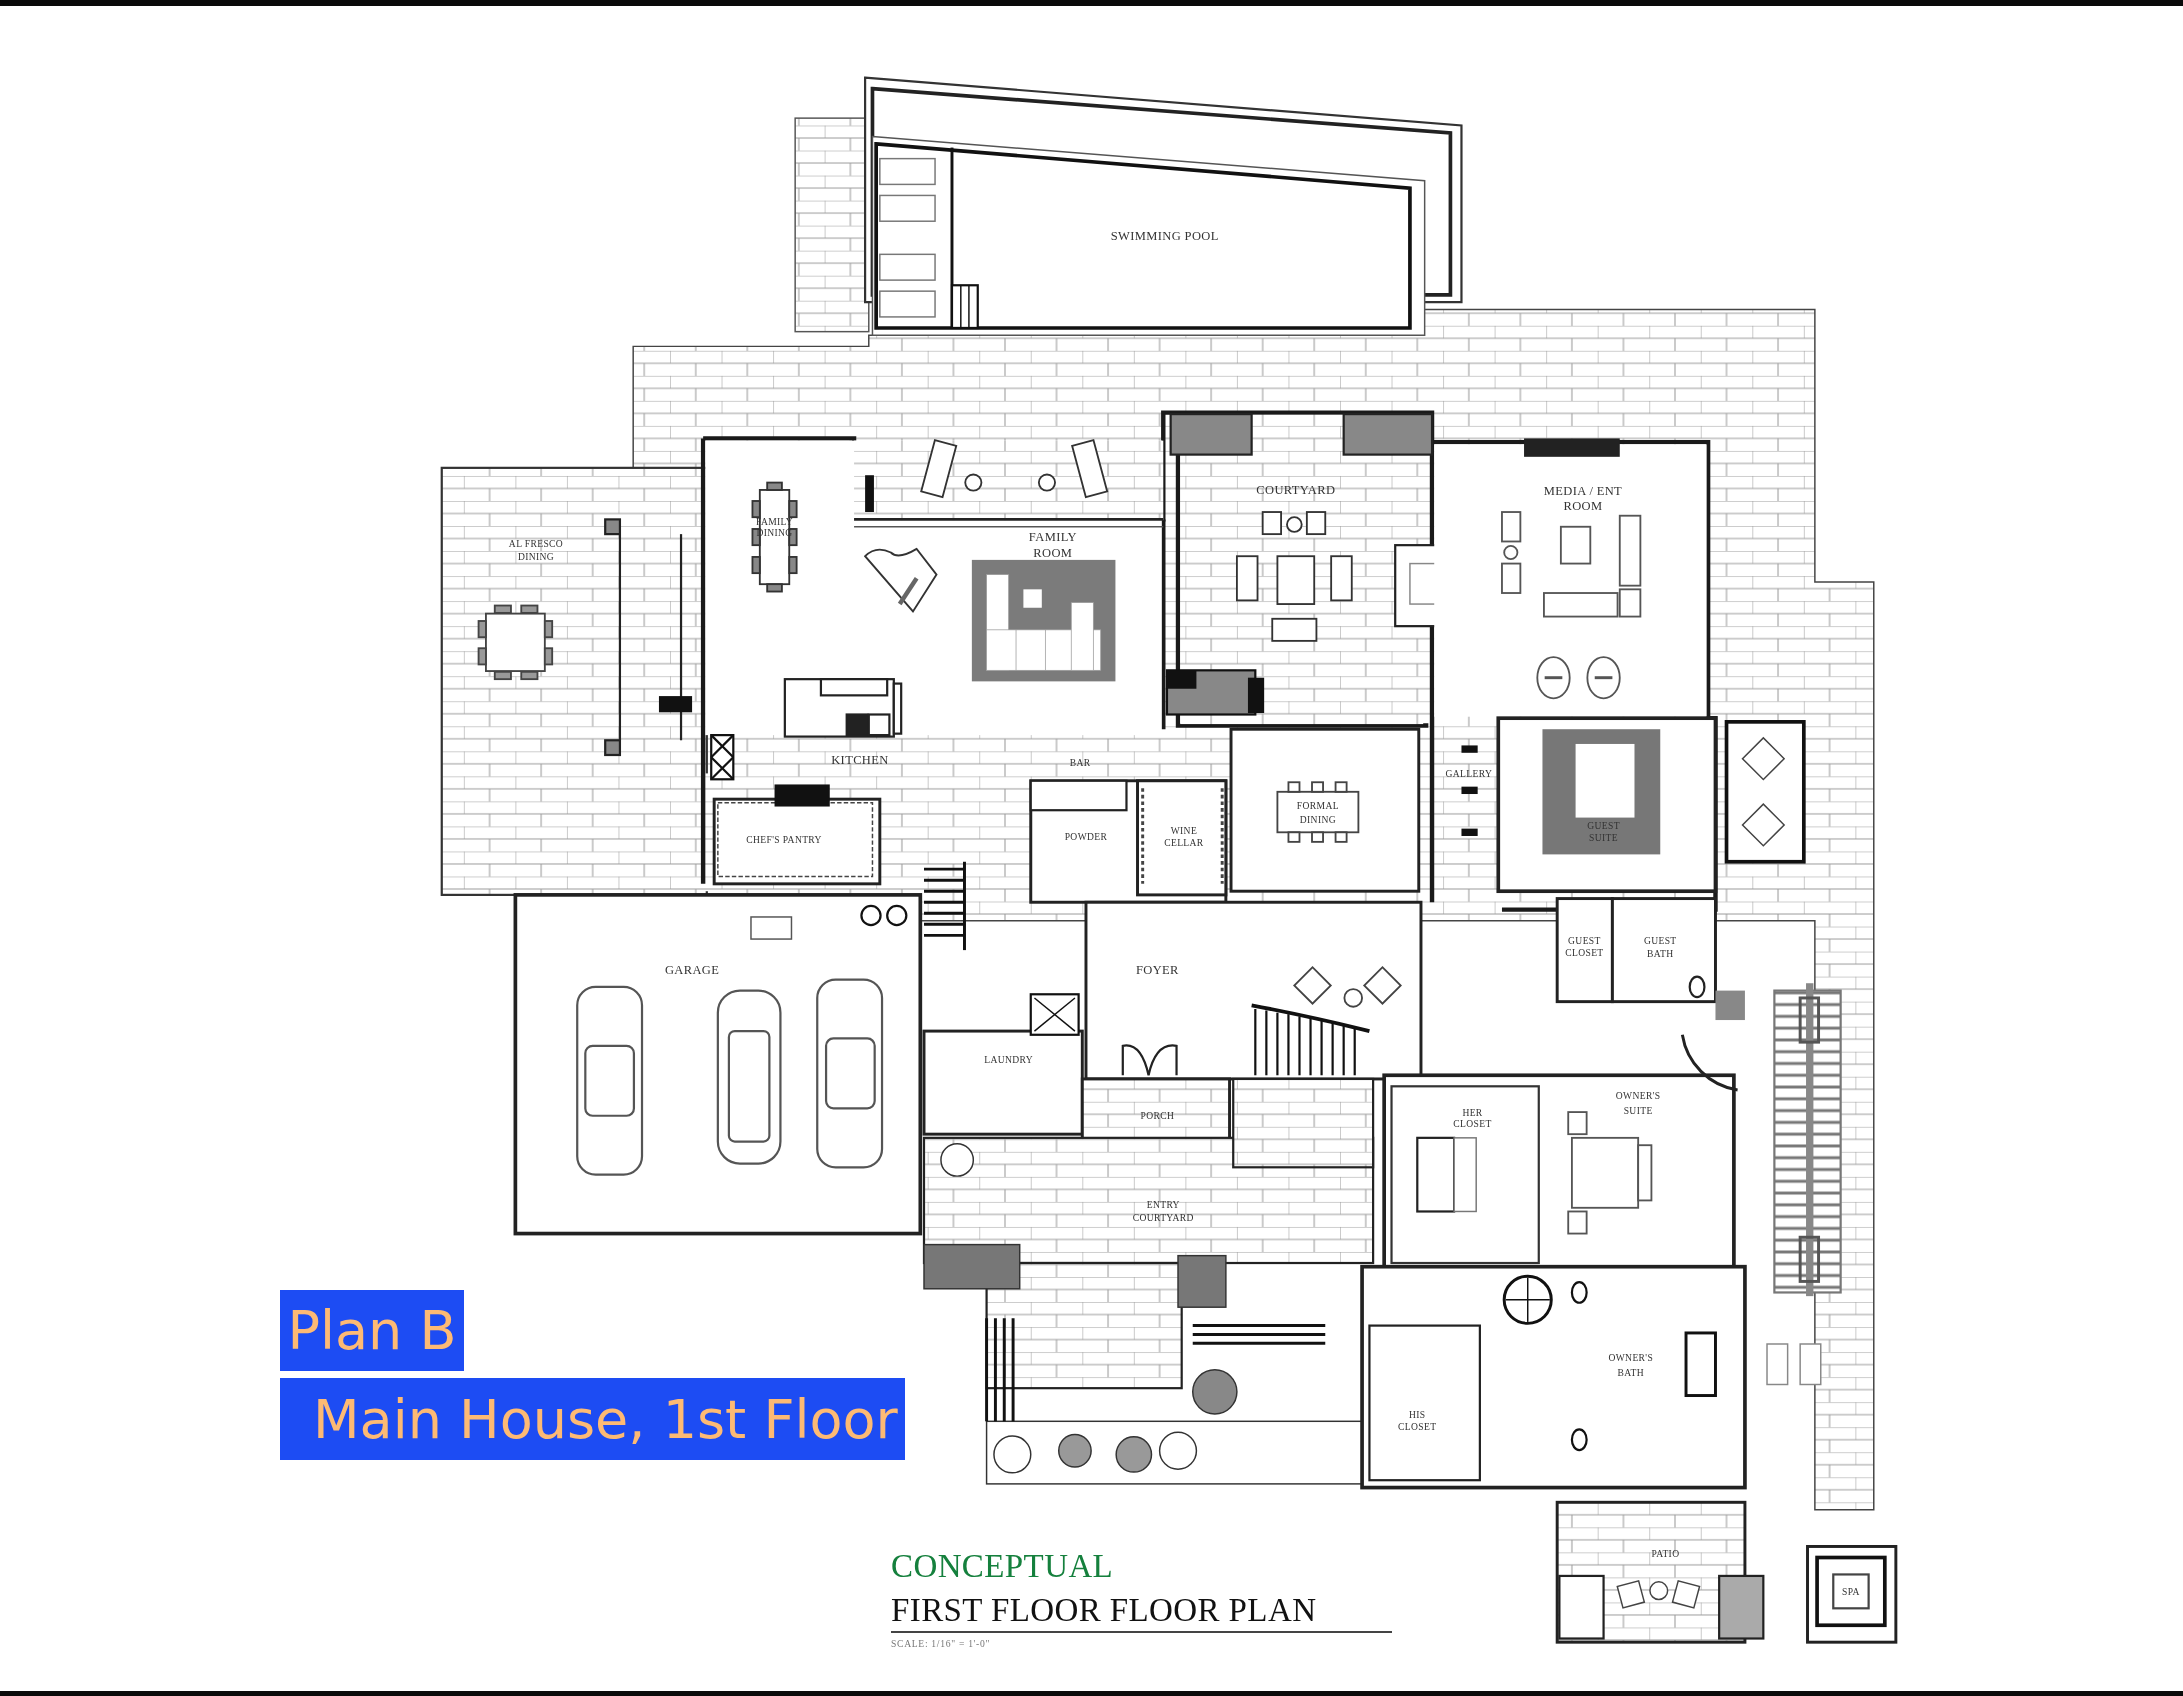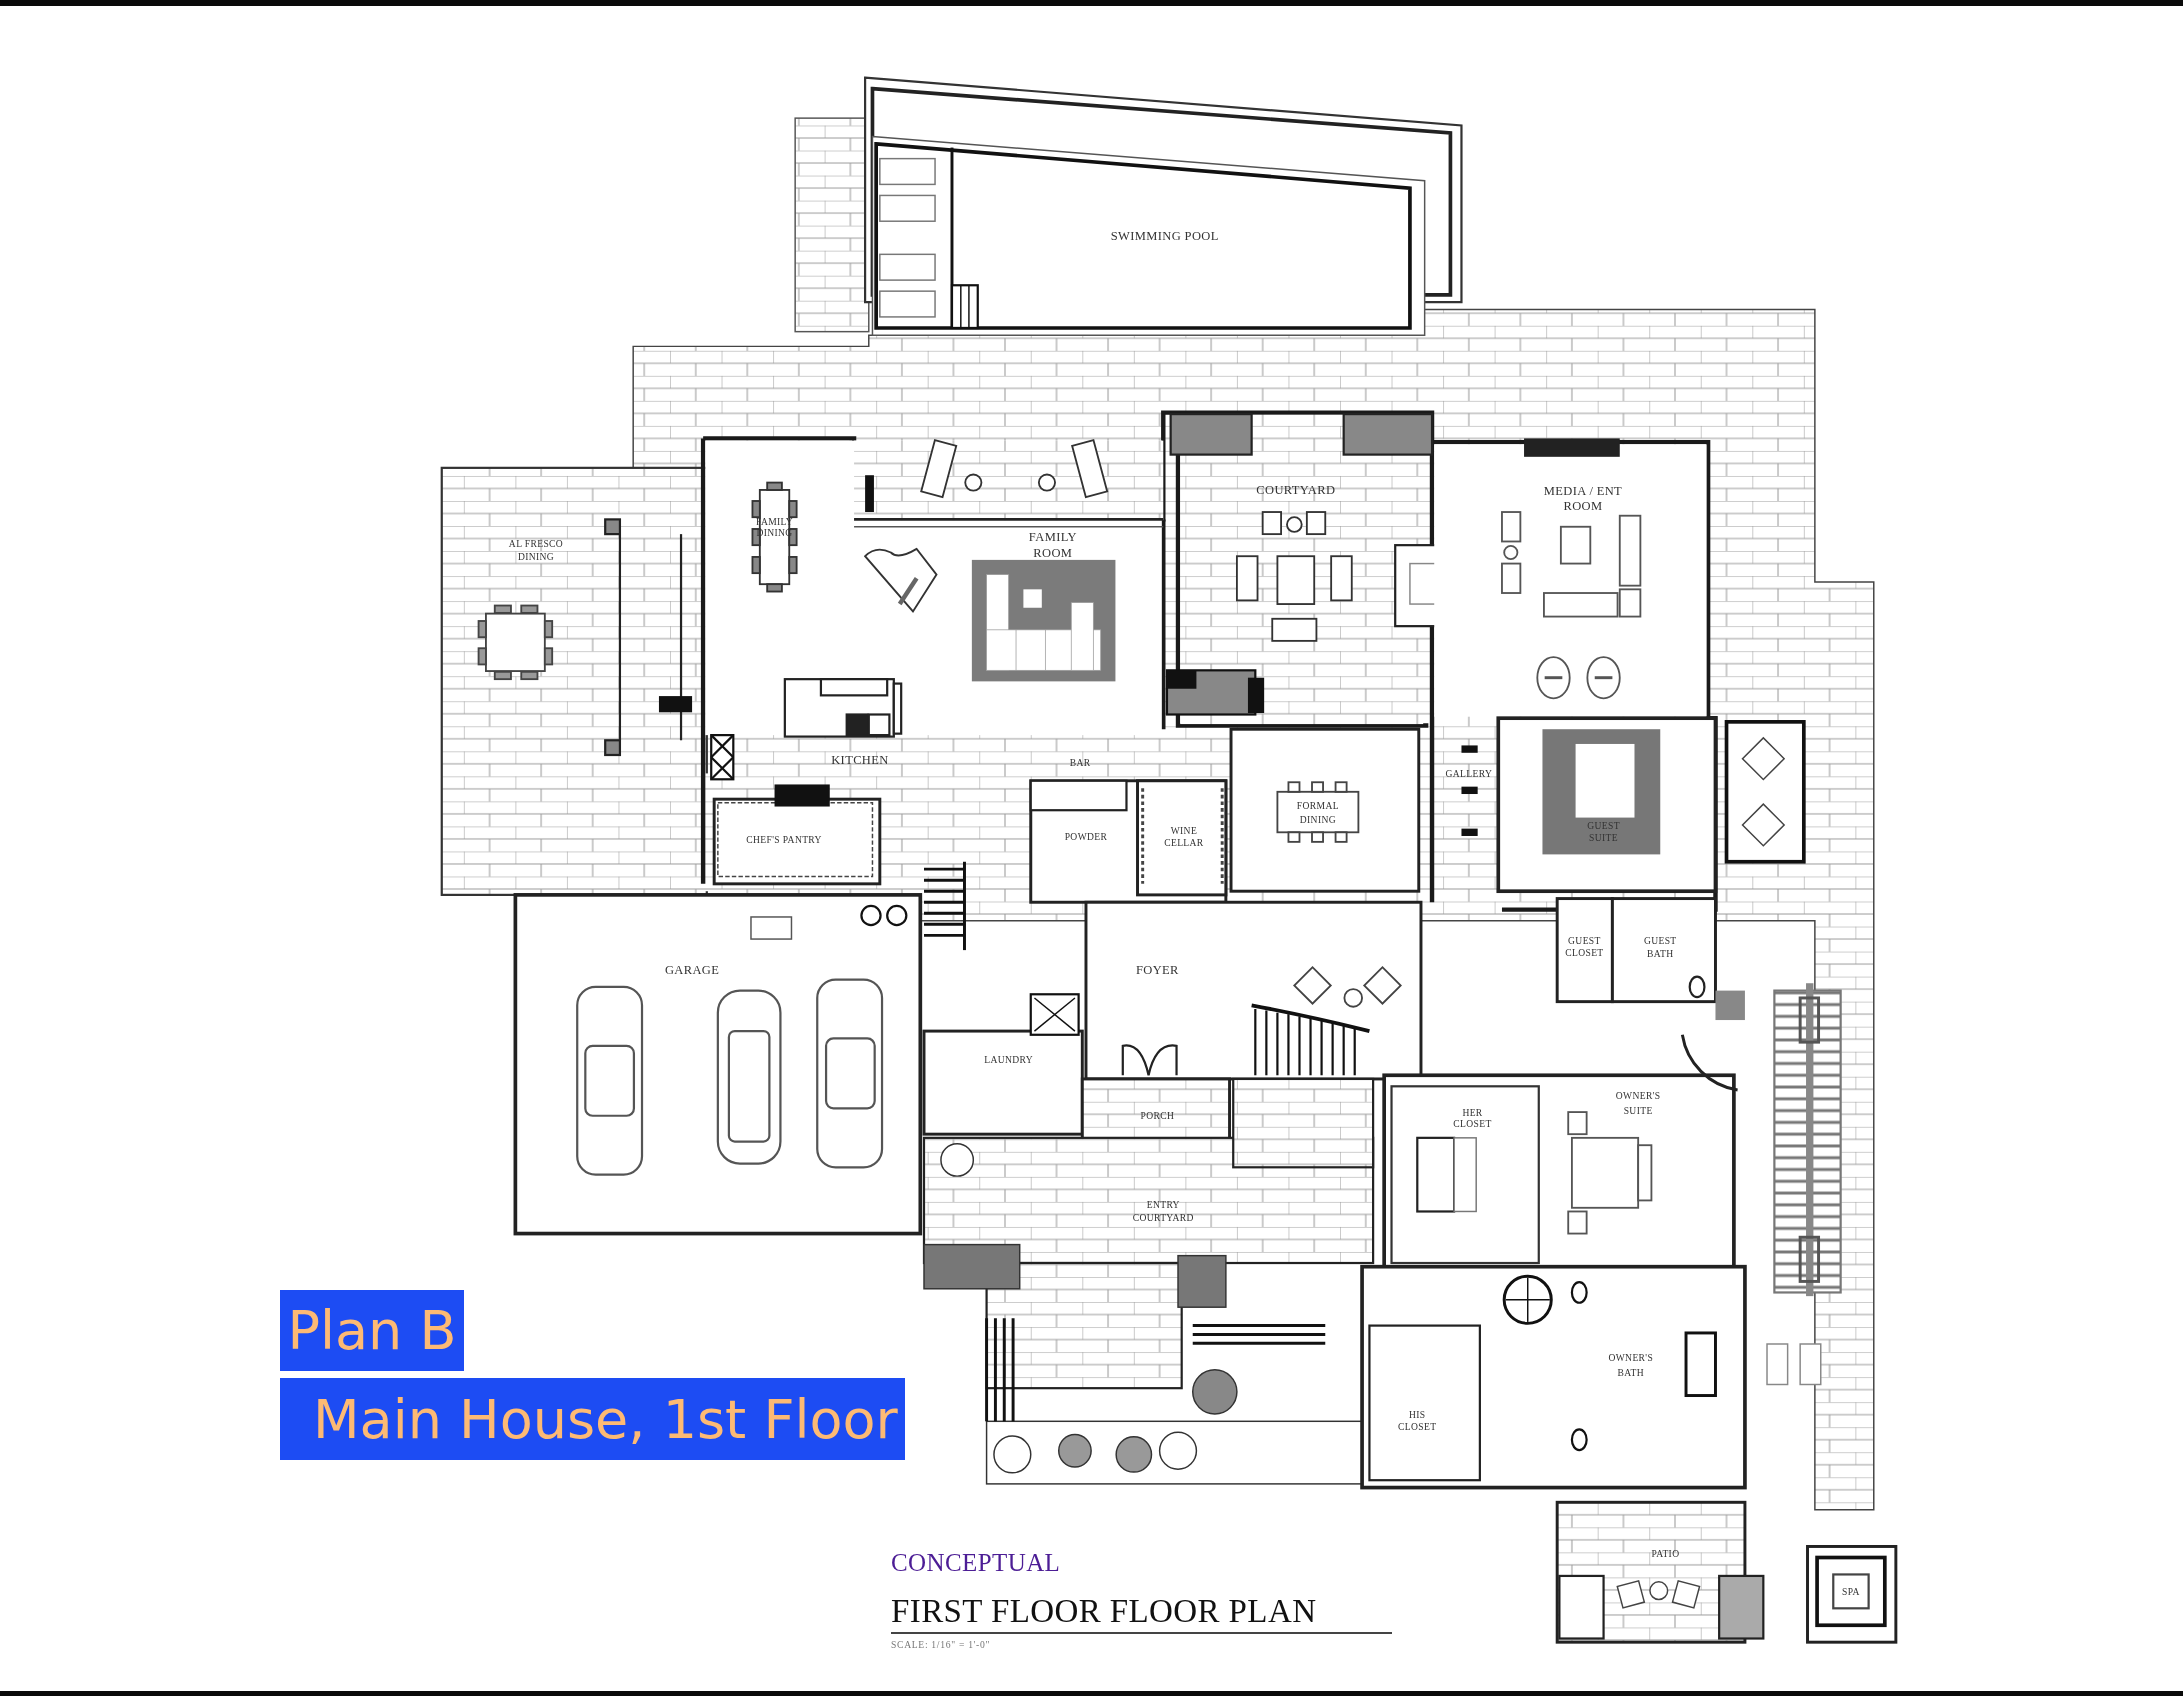--- a/index.html
+++ b/index.html
@@ -4,22 +4,22 @@
 <style>
   html, body { margin: 0; padding: 0; background: #ffffff; }
   body { width: 2183px; height: 1697px; position: relative; overflow: hidden; font-family: "Liberation Serif", serif; }
   .bar { position: absolute; left: 0; width: 2183px; height: 5.9px; background: #0a0a0a; }
   .bar.top { top: 0; }
   .bar.bottom { bottom: 0; }
   svg.plan { position: absolute; left: 0; top: 0; }
   .room-label { font-family: "Liberation Serif", serif; font-size: 17px; fill: #333; letter-spacing: 0.5px; text-anchor: middle; }
   .room-label.sm { font-size: 13px; }
   .title-block { position: absolute; left: 891px; top: 1550px; width: 508px; }
-  .title-sub { font-family: "Liberation Serif", serif; font-size: 25px; color: #4c1d95; line-height: 1; letter-spacing: 0.4px; }
-  .title-main { font-family: "Liberation Serif", serif; font-size: 33px; color: #111; line-height: 1.05; margin-top: 19px; letter-spacing: 0.4px; }
+  .title-sub { font-family: "Liberation Serif", serif; font-size: 33px; color: #15803d; line-height: 1; letter-spacing: 0.4px; }
+  .title-main { font-family: "Liberation Serif", serif; font-size: 33px; color: #111; line-height: 1.05; margin-top: 10px; letter-spacing: 0.4px; }
   .title-rule { height: 2.9px; background: #444; width: 501px; margin-top: 2.9px; }
   .title-scale { font-family: "Liberation Serif", serif; font-size: 9.6px; color: #777; margin-top: 4.4px; letter-spacing: 0.7px; }
   .tag { position: absolute; background: #1d4cf3; color: #fdba74; font-family: "DejaVu Sans", sans-serif; padding: 0 7.4px; display: flex; align-items: center; }
   .tag.plan { left: 280px; top: 1290px; height: 81px; font-size: 54px; }
   .tag.house { left: 280px; top: 1378px; height: 82px; font-size: 54px; padding-left: 33px; }
 </style>
 </head>
 <body>
 
 <div class="bar top"></div>

